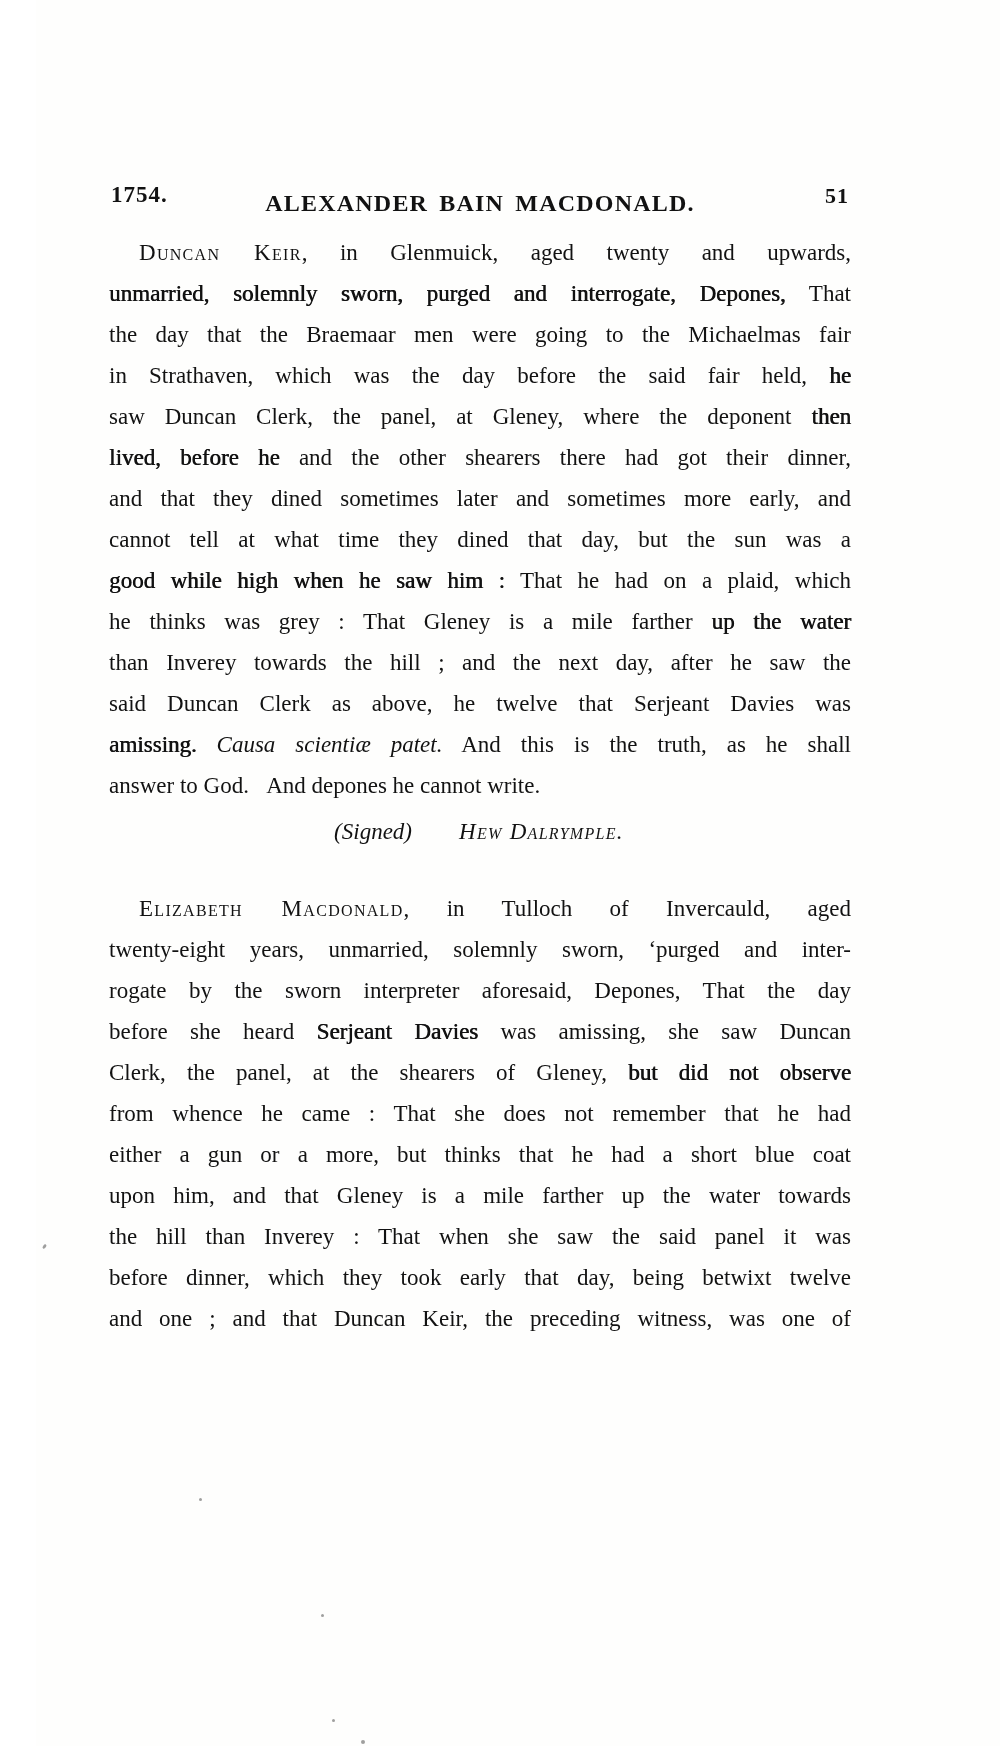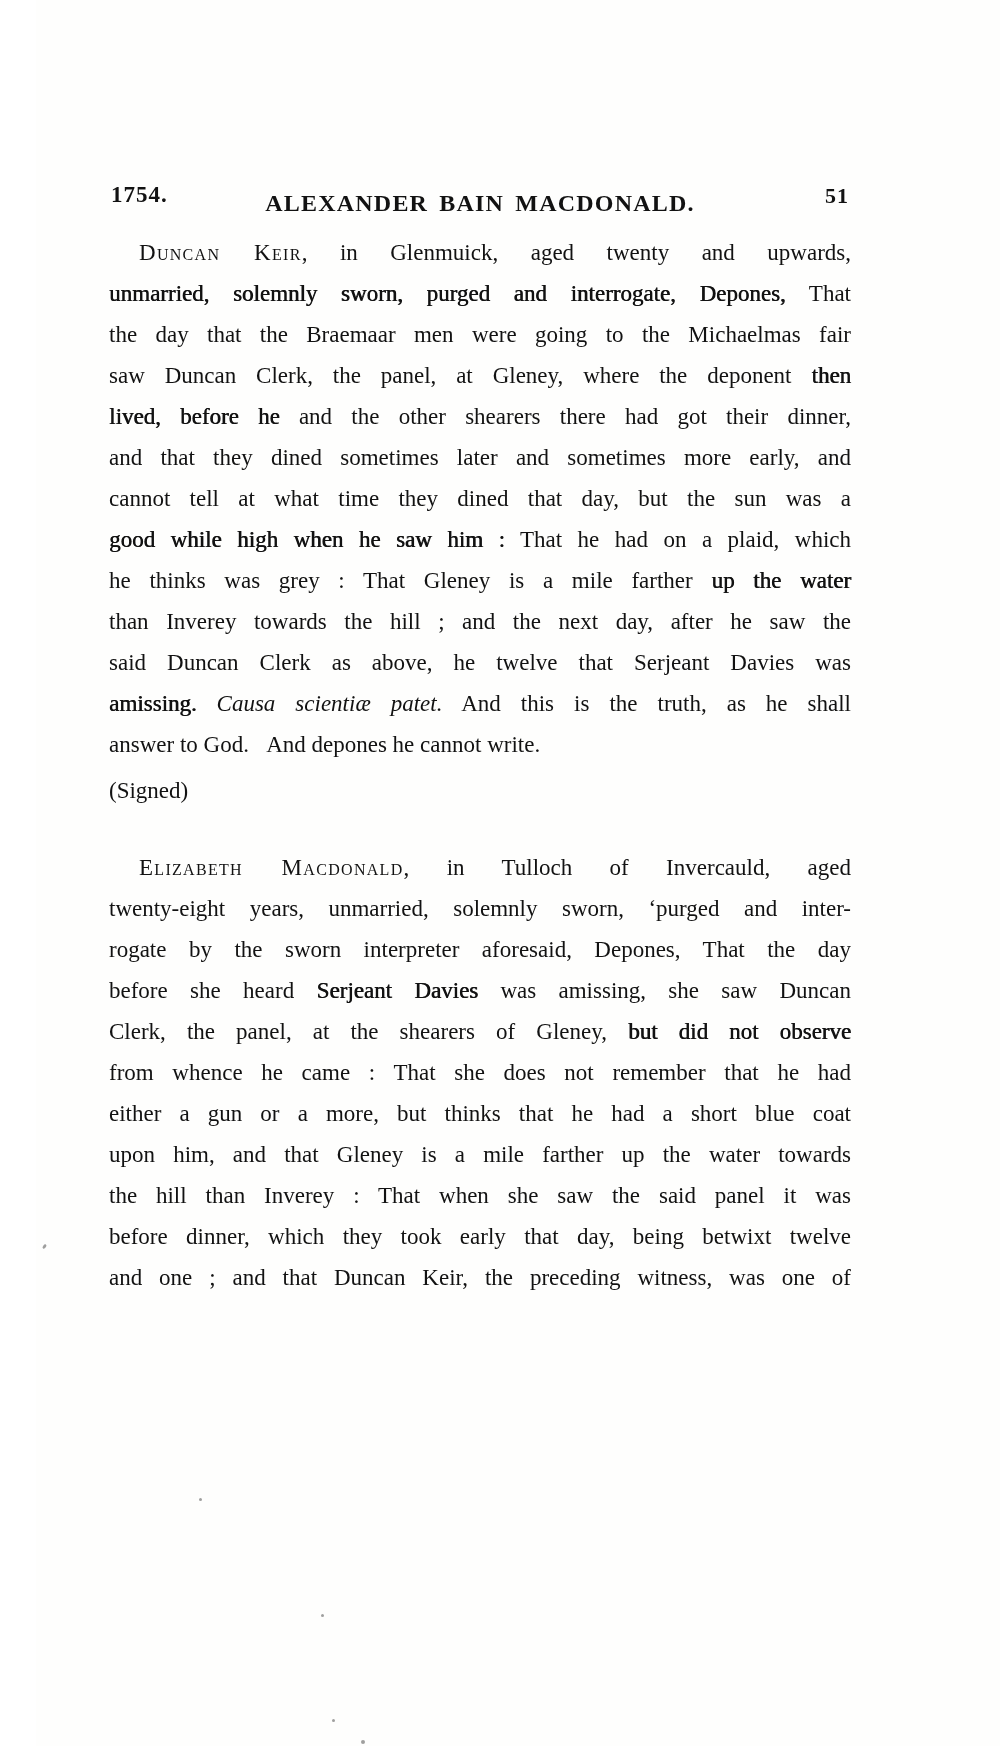--- a/index.html
+++ b/index.html
@@ -36,22 +36,22 @@
     white-space:normal;
   }
   .line.indent { text-indent:30px; }
   .line.noju { text-align-last:left; }
   .sc { font-variant:small-caps; letter-spacing:1.3px; }
   .i  { font-style:italic; }
   .b  { text-shadow:0.6px 0 0 currentColor; }
   
   .sig-row {
     margin-top:5px;
-    display:flex; justify-content:flex-start; align-items:baseline; gap:47px;
-    font-size:23px; line-height:41px; padding-right:2px;
+    display:flex; justify-content:center; align-items:baseline; gap:47px;
+    font-size:23px; line-height:41px; padding-right:2px;font-style:italic;
   }
   .sig-name { letter-spacing:1px; }
   
   .speck { position:absolute; background:#6b6b6b; border-radius:50%; opacity:.65; }
   .speck.s1 { left:7px;  top:1244px; width:3px; height:5px; transform:rotate(35deg); }
   .speck.s2 { left:163px; top:1498px; width:3px; height:3px; }
   .speck.s3 { left:285px; top:1614px; width:3px; height:3px; }
   .speck.s4 { left:296px; top:1719px; width:3px; height:3px; }
   .speck.s5 { left:325px; top:1740px; width:4px; height:4px; }
 </style>
@@ -64,34 +64,36 @@
     <span class="hdr-year">1754.</span>
     <span class="hdr-title">ALEXANDER BAIN MACDONALD.</span>
     <span class="hdr-num">51</span>
   </header>
 
   <main class="text-block">
     <div class="para para-1">
         <div class="line indent"><span class="sc">Duncan Keir</span>, in Glenmuick, aged twenty and upwards,</div>
         <div class="line"><span class="b">unmarried, solemnly sworn, purged and interrogate, Depones,</span> That</div>
         <div class="line">the day that the Braemaar men were going to the Michaelmas fair</div>
+        <div class="line">in Strathaven, which was the day before the said fair held, <span class="b">he</span></div>
         <div class="line">saw Duncan Clerk, the panel, at Gleney, where the deponent <span class="b">then</span></div>
         <div class="line"><span class="b">lived, before he</span> and the other shearers there had got their dinner,</div>
         <div class="line">and that they dined sometimes later and sometimes more early, and</div>
         <div class="line">cannot tell at what time they dined that day, but the sun was a</div>
         <div class="line"><span class="b">good while high when he saw him :</span> That he had on a plaid, which</div>
         <div class="line">he thinks was grey : That Gleney is a mile farther <span class="b">up the water</span></div>
         <div class="line">than Inverey towards the hill ; and the next day, after he saw the</div>
         <div class="line">said Duncan Clerk as above, he twelve that Serjeant Davies was</div>
         <div class="line"><span class="b">amissing.</span> <span class="i">Causa scientiæ patet.</span> And this is the truth, as he shall</div>
         <div class="line noju">answer to God.  And depones he cannot write.</div>
       </div>
 
     <div class="sig-row">
       <span>(Signed)</span>
+      <span class="sig-name"><span class="sc">Hew Dalrymple.</span></span>
     </div>
 
     <div class="para para-2">
         <div class="line indent"><span class="sc">Elizabeth Macdonald</span>, in Tulloch of Invercauld, aged</div>
         <div class="line">twenty-eight years, unmarried, solemnly sworn, ‘purged and inter-</div>
         <div class="line">rogate by the sworn interpreter aforesaid, Depones, That the day</div>
         <div class="line">before she heard <span class="b">Serjeant Davies</span> was amissing, she saw Duncan</div>
         <div class="line">Clerk, the panel, at the shearers of Gleney, <span class="b">but did not observe</span></div>
         <div class="line">from whence he came : That she does not remember that he had</div>
         <div class="line">either a gun or a more, but thinks that he had a short blue coat</div>

